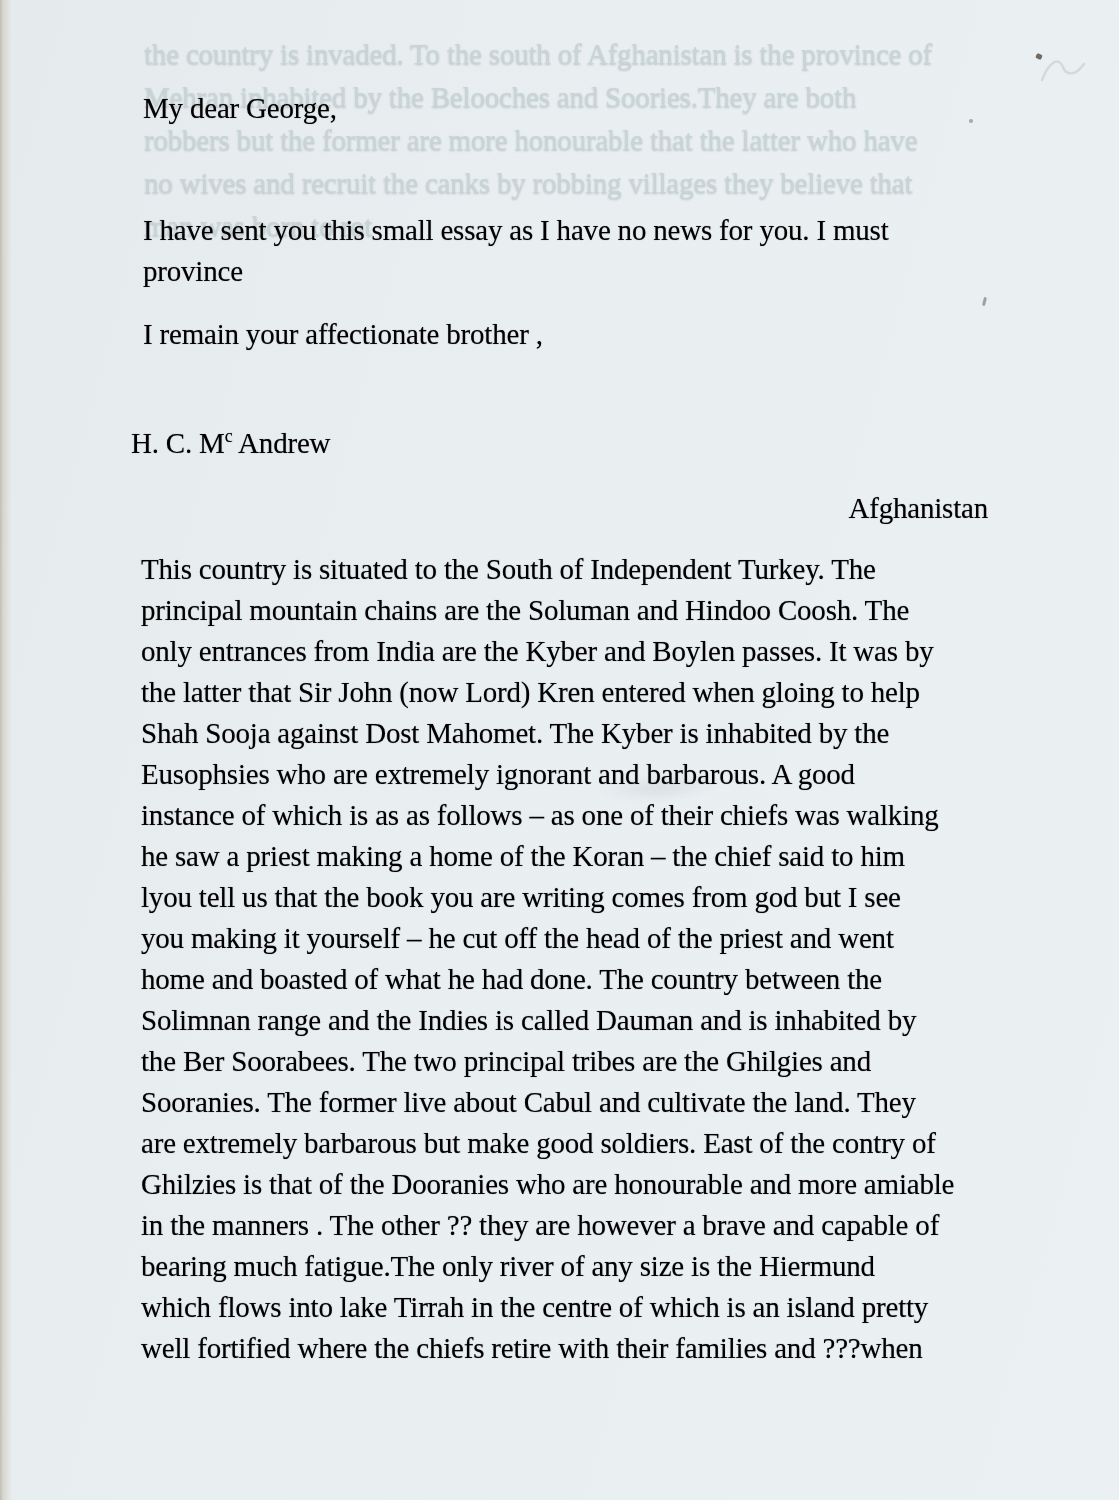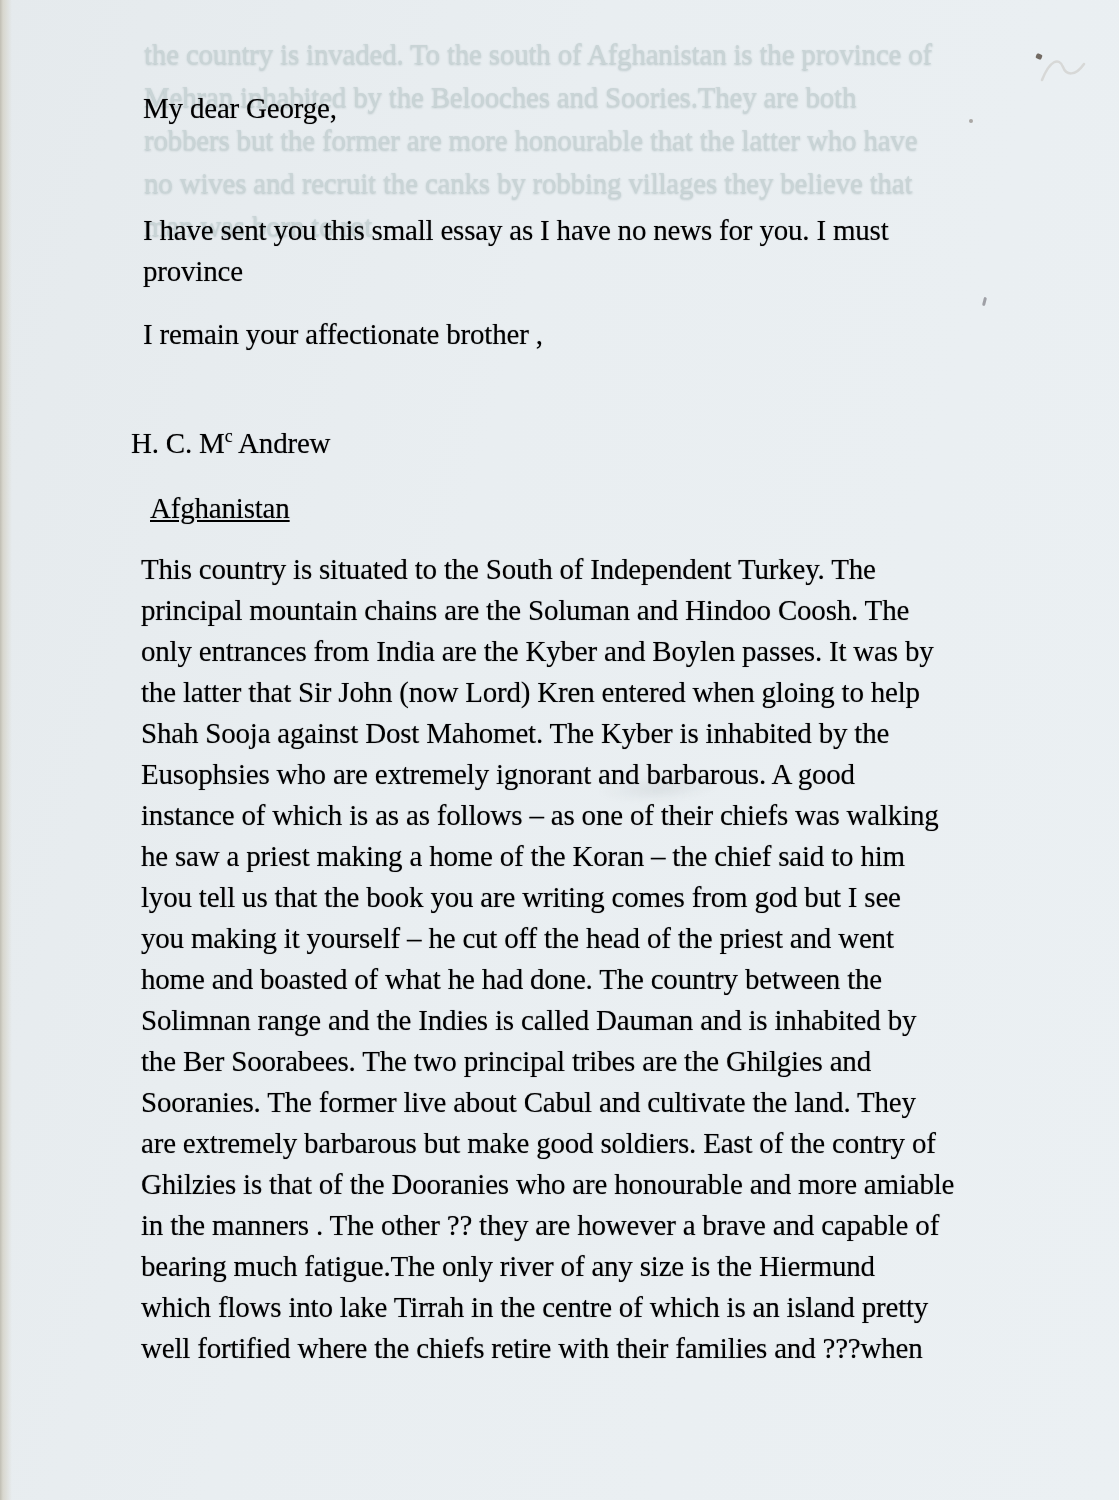--- a/index.html
+++ b/index.html
@@ -24,21 +24,21 @@
     text-shadow: 0 0.5px 2px rgba(178,192,194,0.95);
     z-index: 1;
   }
   .ink { z-index: 2; }
   .ghost-block { left: 144px; top: 33px; line-height: 43px; font-size: 29px; }
   .greeting   { left: 143px; top: 92px; }
   .letter-body{ left: 143px; top: 210px; line-height: 41px; }
   .closing    { left: 143px; top: 318px; }
   .signature  { left: 131px; top: 426px; }
   .signature sup { font-size: 0.62em; vertical-align: super; letter-spacing: 0; }
-  .essay-title{ left: 150px; top: 492px; width: 860px; text-align: left; text-decoration: underline; }
+  .essay-title{ left: 128px; top: 492px; width: 860px; text-align: right; }
   .essay-body { left: 141px; top: 549px; line-height: 41px; }
   
   .scan-edge {
     left: 0; top: 0; width: 12px; height: 100%;
     background: linear-gradient(to right, #bcb9ad 0px, #d6d4ca 3px, rgba(233,238,241,0) 12px);
     opacity: 0.9; z-index: 3;
   }
   
   .speck-a { left: 1036px; top: 54px; width: 6px; height: 5px; background: #4a3d33; opacity: .75; border-radius: 1.5px; transform: rotate(25deg); z-index: 3; }
   .squiggle { left: 1040px; top: 52px; z-index: 3; }

